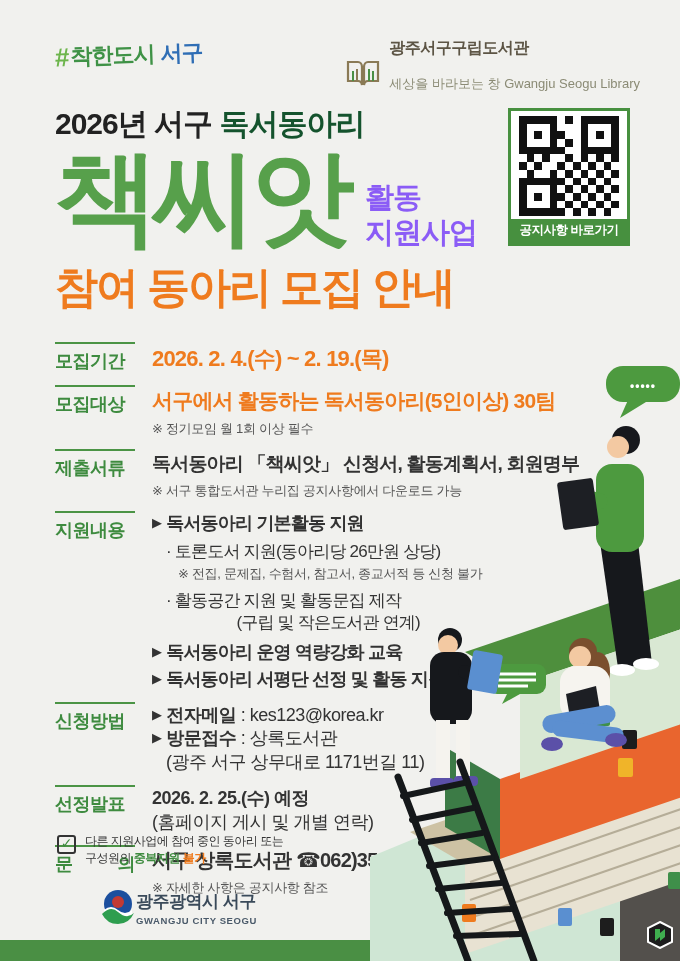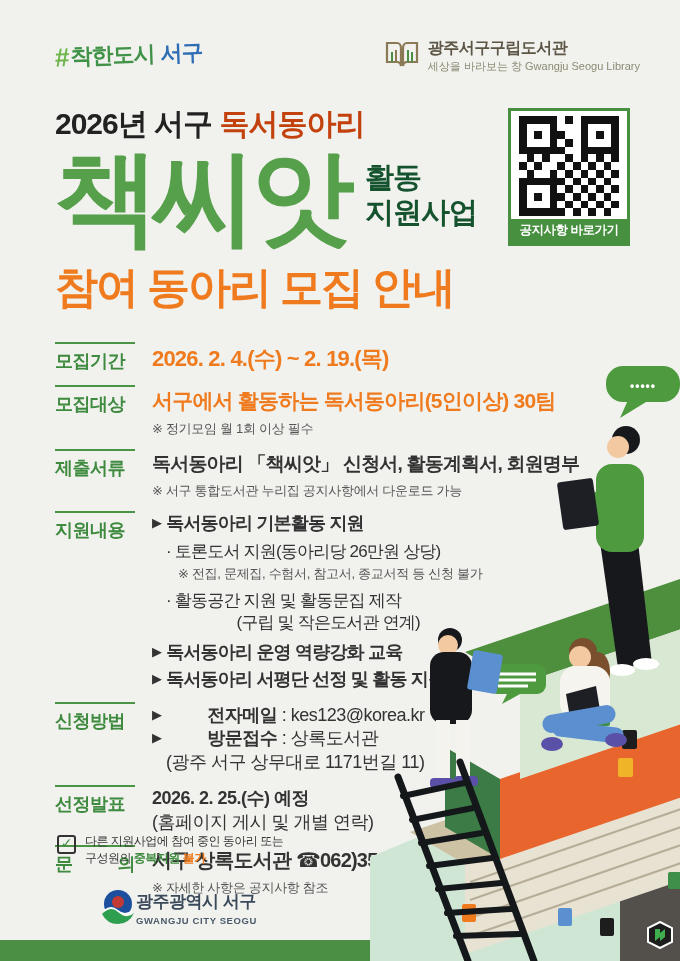--- a/index.html
+++ b/index.html
@@ -7,29 +7,29 @@
     position:relative;width:680px;height:961px;background:#f1f1ee;overflow:hidden;
     font-family:"Liberation Sans","DejaVu Sans",sans-serif;color:#333;
   }
   
   .brand{position:absolute;left:55px;top:40px;font-weight:800;font-size:22px;transform:rotate(-2deg);}
   .brand .hash{color:#6db54c;font-size:26px;vertical-align:top;margin-right:1px;}
   .brand .bname{color:#3f9246;letter-spacing:-1px;}
   .brand .bregion{color:#2f6eb5;margin-left:6px;letter-spacing:-1px;}
   .liblogo{position:absolute;right:40px;top:38px;display:flex;align-items:flex-end;gap:8px;}
   .liblogo .txt .nm{font-size:16px;font-weight:800;color:#5d5545;letter-spacing:-0.5px;}
-  .liblogo .txt .sl{font-size:11px;color:#8b8b75;margin-top:0;}
+  .liblogo .txt .sl{font-size:13px;color:#8b8b75;margin-top:16px;}
   
   .titleblock{position:absolute;left:55px;top:104px;z-index:2;}
   .t-line1{font-size:30px;font-weight:800;letter-spacing:-1px;}
   .t-line1 .black{color:#222;}
-  .t-line1 .green{color:#c2410c;}
+  .t-line1 .green{color:#14532d;}
   .t-mainrow{display:flex;align-items:flex-end;margin-top:2px;}
   .t-main{font-size:104px;line-height:0.98;font-weight:900;color:#57a04b;letter-spacing:-6px;}
-  .t-side{margin-left:16px;margin-bottom:20px;font-size:29px;font-weight:800;color:#14532d;line-height:1.18;letter-spacing:-1px;}
+  .t-side{margin-left:16px;margin-bottom:0;font-size:29px;font-weight:800;color:#8b5cf6;line-height:1.18;letter-spacing:-1px;}
   .t-sub{margin-top:10px;font-size:43px;font-weight:900;color:#ef7b1e;letter-spacing:-2px;}
   
   .qrbox{position:absolute;left:508px;top:108px;width:116px;border:3px solid #47903f;background:#fff;z-index:2;}
   .qrbox svg{display:block;margin:5px auto 3px auto;}
   .qrcap{background:#47903f;color:#fff;font-size:12.5px;font-weight:700;text-align:center;padding:3px 0 4px 0;letter-spacing:-0.5px;}
   
   .rows{position:absolute;left:55px;top:342px;width:575px;z-index:2;}
   .row{display:flex;margin-bottom:11px;}
   .row .lbl{flex:none;width:80px;border-top:2px solid #4b9445;padding-top:5px;color:#3e8b3f;font-weight:800;font-size:18px;letter-spacing:-0.5px;}
   .row .lbl.justify{display:flex;justify-content:space-between;}
@@ -39,21 +39,21 @@
   .v-dark{font-size:19px;font-weight:800;color:#333;letter-spacing:-0.8px;}
   .v-note{font-size:13px;color:#555;margin-top:5px;letter-spacing:-0.3px;}
   .bullet{font-size:18px;font-weight:800;color:#333;letter-spacing:-0.8px;line-height:1.2;}
   .bullet .arr{font-size:13px;margin-right:5px;vertical-align:2px;}
   .subitem{font-size:17px;color:#333;margin-left:14px;margin-top:7px;letter-spacing:-0.8px;line-height:1.2;}
   .subitem2{font-size:17px;color:#333;margin-left:22px;margin-top:2px;letter-spacing:-0.8px;line-height:1.2;text-align:center;}
   .subnote{font-size:13px;color:#555;margin-left:26px;margin-top:3px;letter-spacing:-0.3px;}
   .mt8{margin-top:8px;}
   .mt6{margin-top:6px;}
   .line19{font-size:18px;color:#333;letter-spacing:-0.5px;line-height:1.3;}
-  .line19 b{font-weight:800;margin-left:41px;}
+  .line19 b{font-weight:800;}
   .indent14{margin-left:14px;}
   .semib{font-weight:700;}
   
   .notice{position:absolute;left:57px;top:833px;display:flex;gap:9px;z-index:2;}
   .chk{flex:none;width:15px;height:15px;border:2.5px solid #333;border-radius:3px;margin-top:2px;
        color:#3e8b3f;font-size:14px;font-weight:900;line-height:13px;text-align:center;}
   .notice .ntxt{font-size:12px;color:#333;letter-spacing:-0.5px;line-height:1.45;}
   .notice .gr{color:#3e8b3f;font-weight:800;}
   .notice .or{color:#ef7b1e;font-weight:800;}
   

